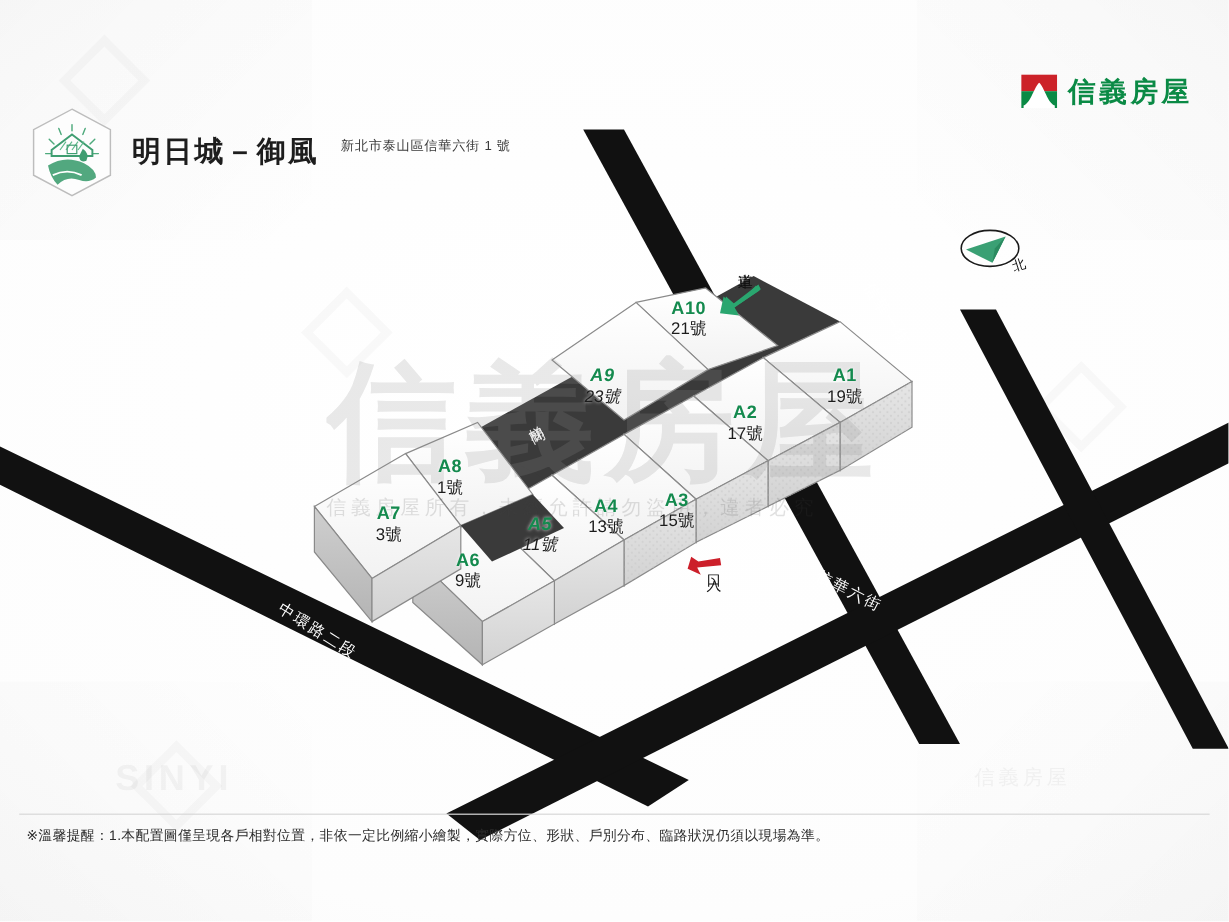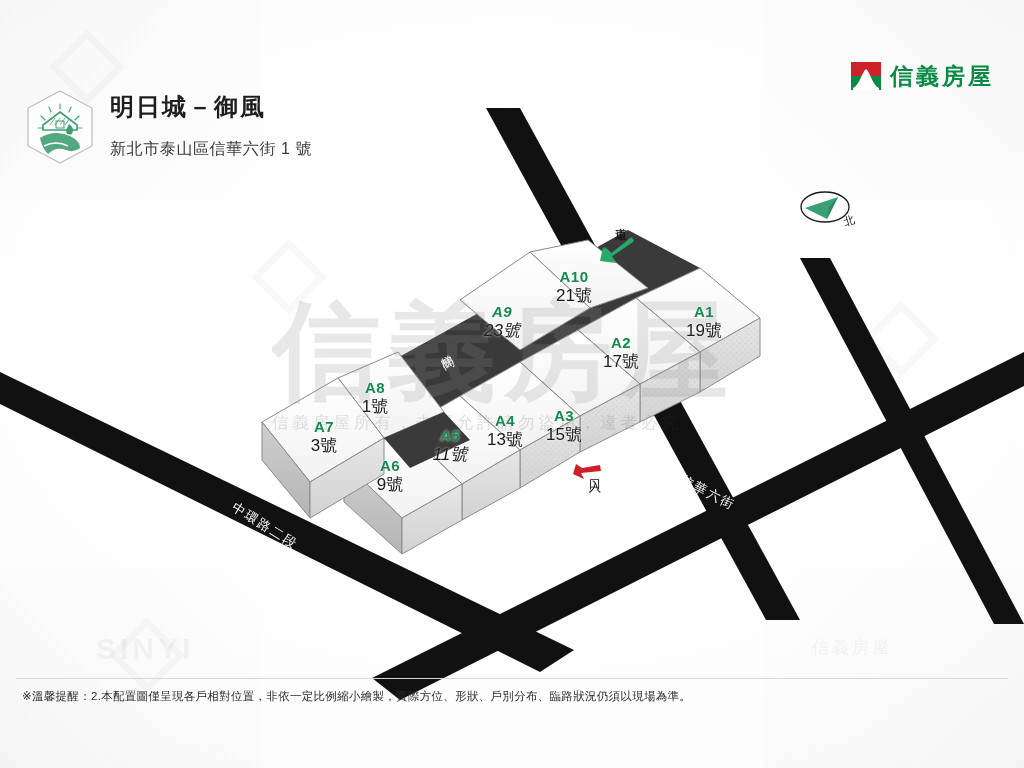--- a/index.html
+++ b/index.html
@@ -33,27 +33,27 @@
   .corner-shade.tr { right: 0; top: 0; transform: scaleX(-1); }
   .corner-shade.bl { left: 0; bottom: 0; transform: scaleY(-1); }
   .corner-shade.br { right: 0; bottom: 0; transform: scale(-1,-1); }
 
   
   .project-badge {
     position: absolute; left: 24px; top: 88px;
     display: flex; align-items: center; gap: 14px;
   }
   .hex-logo { width: 72px; height: 78px; flex: none; }
-  .project-text { display: flex; flex-direction: column; gap: 18px; }
+  .project-text { display: flex; flex-direction: row; gap: 18px; }
   .project-title {
     font-size: 24px; font-weight: 700; color: #1d1d1d;
     letter-spacing: 2px; line-height: 1.1;
   }
   .project-addr {
-    font-size: 16px; color: #3a3a3a; letter-spacing: 0.6px;
+    font-size: 11px; color: #3a3a3a; letter-spacing: 0.6px;
   }
 
   .brand-logo {
     position: absolute; right: 30px; top: 62px;
     display: flex; align-items: center; gap: 9px;
   }
   .brand-mark { width: 30px; height: 28px; flex: none; }
   .brand-name {
     font-size: 23px; font-weight: 700; color: #0a8a45;
     letter-spacing: 3px; line-height: 1;
@@ -113,21 +113,21 @@
     transform: translate(-50%, -50%);
     pointer-events: none;
     white-space: nowrap;
   }
   .unit-code {
     font-size: 15px; font-weight: 700; color: #148a4e;
     letter-spacing: 0.5px; line-height: 1.15;
     text-shadow: 0 0 3px rgba(255,255,255,0.85);
   }
   .unit-no {
-    font-size: 17px; color: #1c1c1c; line-height: 1.25;
+    font-size: 14px; color: #1c1c1c; line-height: 1.25;
     text-shadow: 0 0 3px rgba(255,255,255,0.85);
   }
 
   
   .road-name {
     position: absolute;
     color: #ffffff;
     font-size: 13px;
     letter-spacing: 2px;
     white-space: nowrap;
@@ -372,21 +372,21 @@
         <div class="unit-no">3號</div>
       </div>
       <div class="unit-label" style="left: 375px; top: 398px;">
         <div class="unit-code">A8</div>
         <div class="unit-no">1號</div>
       </div>
       <div class="unit-label" style="left: 502px; top: 322px; font-style: italic;">
         <div class="unit-code">A9</div>
         <div class="unit-no">23號</div>
       </div>
-      <div class="unit-label" style="left: 574px; top: 287px;">
+      <div class="unit-label" style="left: 574px; top: 266px;">
         <div class="unit-code">A10</div>
         <div class="unit-no">21號</div>
       </div>
     </div>
 
   <div id="road-labels">
       <div class="road-name" style="left: 723px; top: 228px; transform: rotate(58deg);">信華一街</div>
       <div class="road-name" style="left: 681px; top: 470px; transform: rotate(27deg);">信華六街</div>
       <div class="road-name" style="left: 233px; top: 497px; transform: rotate(32deg);">中環路二段</div>
     </div>
@@ -406,15 +406,15 @@
   </div>
   <div style="position:absolute; left:570px; top:462px;">
     <svg width="34" height="26" viewBox="0 0 34 26" aria-hidden="true">
       <path d="M30 3 L12 6 L6 2 L3 12 L14 17 L11 11 L31 9 Z" fill="#cc1f2a"></path>
     </svg>
   </div>
 
   <div class="stair-text" style="left:432px; top:348px;">梯間</div>
 
   <div class="footer-rule"></div>
-  <div class="footer-note">※溫馨提醒：2.本配置圖僅呈現各戶相對位置，非依一定比例縮小繪製，實際方位、形狀、戶別分布、臨路狀況仍須以現場為準。</div>
+  <div class="footer-note">※溫馨提醒：1.本配置圖僅呈現各戶相對位置，非依一定比例縮小繪製，實際方位、形狀、戶別分布、臨路狀況仍須以現場為準。</div>
 
 </div>
 
 </body></html>

